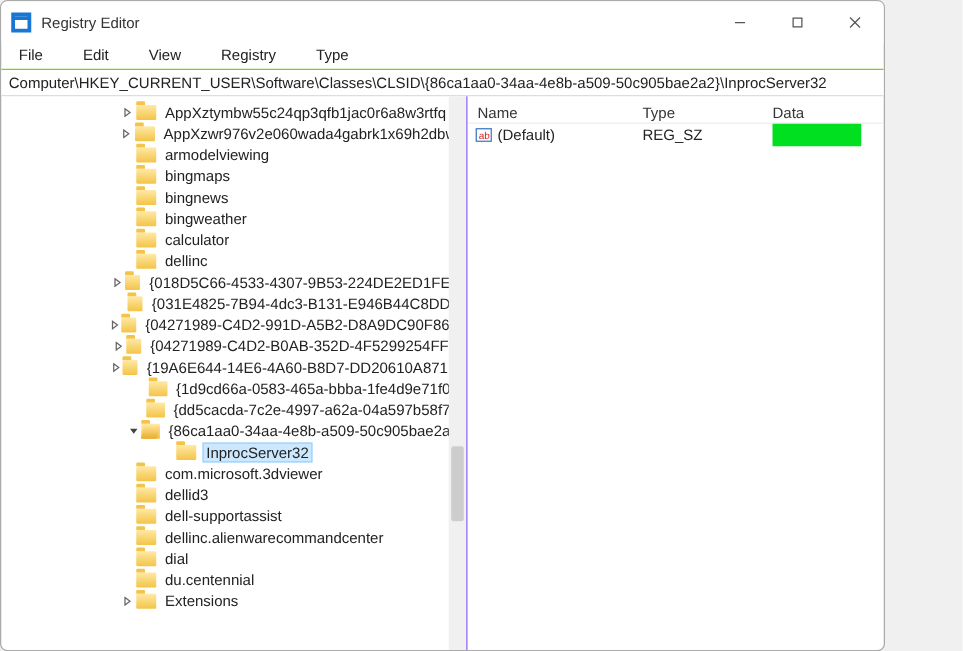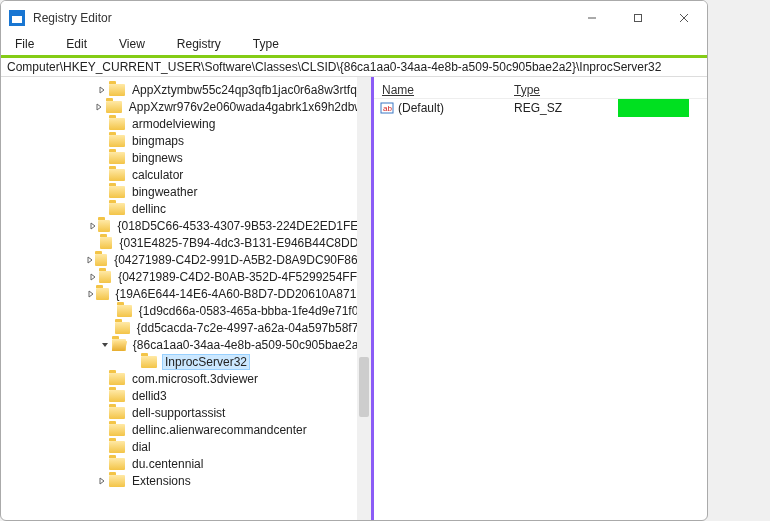--- a/index.html
+++ b/index.html
@@ -7,35 +7,35 @@
   .window { width: 708px; height: 521px; background: #ffffff; display: flex; flex-direction: column; border: 1px solid #aaa; border-radius: 6px; overflow: hidden;}
   .titlebar { height: 34px; display: flex; align-items: center; padding: 0 0 0 8px; background: #fff; font-size: 12px; color: #333; }
   .titlebar-icon { width: 16px; height: 16px; background: #1976d2; display: inline-block; margin-right: 8px; position: relative; }
   .titlebar-icon::after { content: ""; position: absolute; inset: 3px; background: #fff; }
   .titlebar-icon::before { content: ""; position: absolute; left: 2px; right: 2px; top: 3px; height: 3px; background: #1976d2; z-index:2;}
   .titlebar-title { flex: 1; color:#333;}
   .win-controls { display: flex; }
   .win-btn { width: 46px; height: 34px; display: flex; align-items: center; justify-content: center; color: #555; font-size: 13px; }
   .menubar { height: 20px; display: flex; gap: 16px; padding: 0 6px; font-size: 12px; color: #222; }
   .menubar-item { padding: 2px 8px; }
-  .addressbar { height: 22px; border-top: 3px solid #84cc16; border-bottom: 1px solid #ddd; display: flex; align-items: center; padding: 0 6px; font-size: 12px; color: #222; background:#fff;}
+  .addressbar { height: 22px; border-top: 1px solid #84cc16; border-bottom: 1px solid #ddd; display: flex; align-items: center; padding: 0 6px; font-size: 12px; color: #222; background:#fff;}
   .content { flex: 1; display: flex; min-height: 0; }
-  .tree-panel { width: 373px; border-right: 3px solid #8b5cf6; overflow-y: auto; overflow-x: hidden; padding: 4px 0; position: relative;}
+  .tree-panel { width: 373px; border-right: 1px solid #8b5cf6; overflow-y: auto; overflow-x: hidden; padding: 4px 0; position: relative;}
   .tree-scrollbar { position:absolute; right:0; top:0; bottom:0; width:14px; background:#f0f0f0;}
   .tree-scrollbar-thumb { position:absolute; left:2px; right:2px; top:280px; height:60px; background:#cdcdcd; border-radius:2px;}
   .tree-node { display: flex; align-items: center; height: 17px; white-space: nowrap; }
   .tree-caret { width: 14px; text-align: center; color: #5a5a5a; font-size: 10px; cursor: pointer; display:inline-flex; align-items:center; justify-content:center;}
   .tree-caret.blank { visibility: hidden; }
   .folder-icon { width: 16px; height: 12px; background: linear-gradient(#ffe9a6,#f3c447); border-radius: 1px; margin-right: 5px; position: relative; }
   .folder-icon::before { content:""; position:absolute; left:0; top:-3px; width:7px; height:3px; background:#f3c447; border-radius:1px 1px 0 0;}
   .folder-icon.open::after { content:""; position:absolute; left:1px; top:2px; right:0; bottom:0; background:linear-gradient(#ffe08c,#e6ad2e); transform: skewX(-15deg); border-radius:1px;}
   .tree-label { font-size: 12px; color: #222; padding:0 2px;}
   .tree-label.selected { background: #cce8ff; border:1px solid #99d1ff; padding:0 2px;}
   .list-panel { flex: 1; display: flex; flex-direction: column; }
-  .list-header { display: flex; height: 22px; align-items: center; font-size: 12px; color: #333; border-bottom: 1px solid #eee; padding-top:4px;text-decoration:underline;}
+  .list-header { display: flex; height: 22px; align-items: center; font-size: 12px; color: #333; border-bottom: 1px solid #eee; padding-top:4px;}
   .col-name { width: 140px; padding-left: 8px; }
   .col-type { width: 104px; }
   .col-data { flex: 1; }
   .list-row { display: flex; height: 18px; align-items: center; font-size: 12px; color: #222; }
   .val-icon { width: 14px; height: 14px; margin: 0 4px 0 6px; display:inline-flex; align-items:flex-end; justify-content:center;}
   .val-icon svg { width:14px; height:14px;}
   .data-highlight { background: #00e020; height: 18px; flex:1; margin-right:18px;}
   .indent { display:inline-block; }
   .tree-inner { padding-left: 6px; }
 </style>
@@ -115,27 +115,27 @@
           <div class="tree-node">
             <span class="indent" style="width: 88px;"></span>
             <span class="tree-caret blank"> </span>
             <span class="folder-icon"></span>
             <span class="tree-label">bingnews</span>
           </div>
           <div class="tree-node">
             <span class="indent" style="width: 88px;"></span>
             <span class="tree-caret blank"> </span>
             <span class="folder-icon"></span>
+            <span class="tree-label">bingweather</span>
+          </div>
+          <div class="tree-node">
+            <span class="indent" style="width: 88px;"></span>
+            <span class="tree-caret blank"> </span>
+            <span class="folder-icon"></span>
             <span class="tree-label">calculator</span>
-          </div>
-          <div class="tree-node">
-            <span class="indent" style="width: 88px;"></span>
-            <span class="tree-caret blank"> </span>
-            <span class="folder-icon"></span>
-            <span class="tree-label">bingweather</span>
           </div>
           <div class="tree-node">
             <span class="indent" style="width: 88px;"></span>
             <span class="tree-caret blank"> </span>
             <span class="folder-icon"></span>
             <span class="tree-label">dellinc</span>
           </div>
           <div class="tree-node">
             <span class="indent" style="width: 104px;"></span>
             <span class="tree-caret">
@@ -258,20 +258,21 @@
           </div>
         </div>
       <div class="tree-scrollbar">
         <div class="tree-scrollbar-thumb"></div>
       </div>
     </div>
     <div class="list-panel">
       <div class="list-header">
         <div class="col-name">Name</div>
         <div class="col-type">Type</div>
+        <div class="col-data">Data</div>
       </div>
       <div class="list-row">
         <span class="val-icon">
           <svg viewBox="0 0 14 14">
               <rect x="1" y="2" width="12" height="10" fill="#fff" stroke="#3b78c4" stroke-width="1"></rect>
               <text x="3" y="10" font-size="8" fill="#d02020" font-family="Arial">ab</text>
             </svg>
         </span>
         <span style="width:116px">(Default)</span>
         <span class="col-type">REG_SZ</span>

